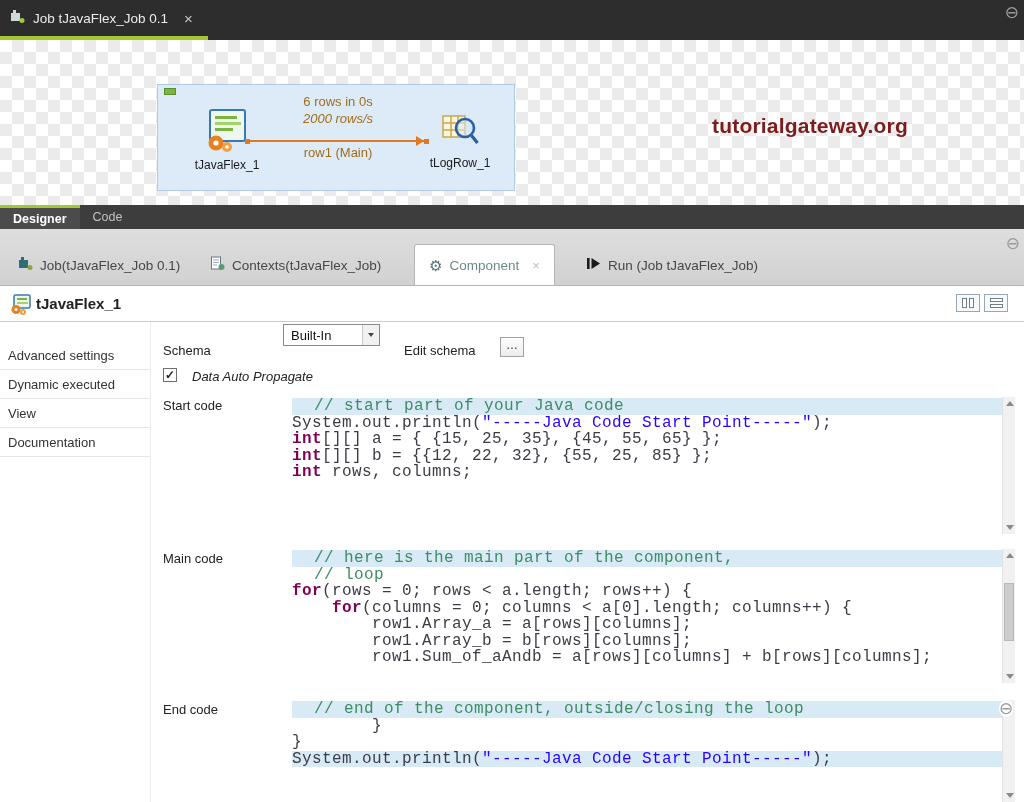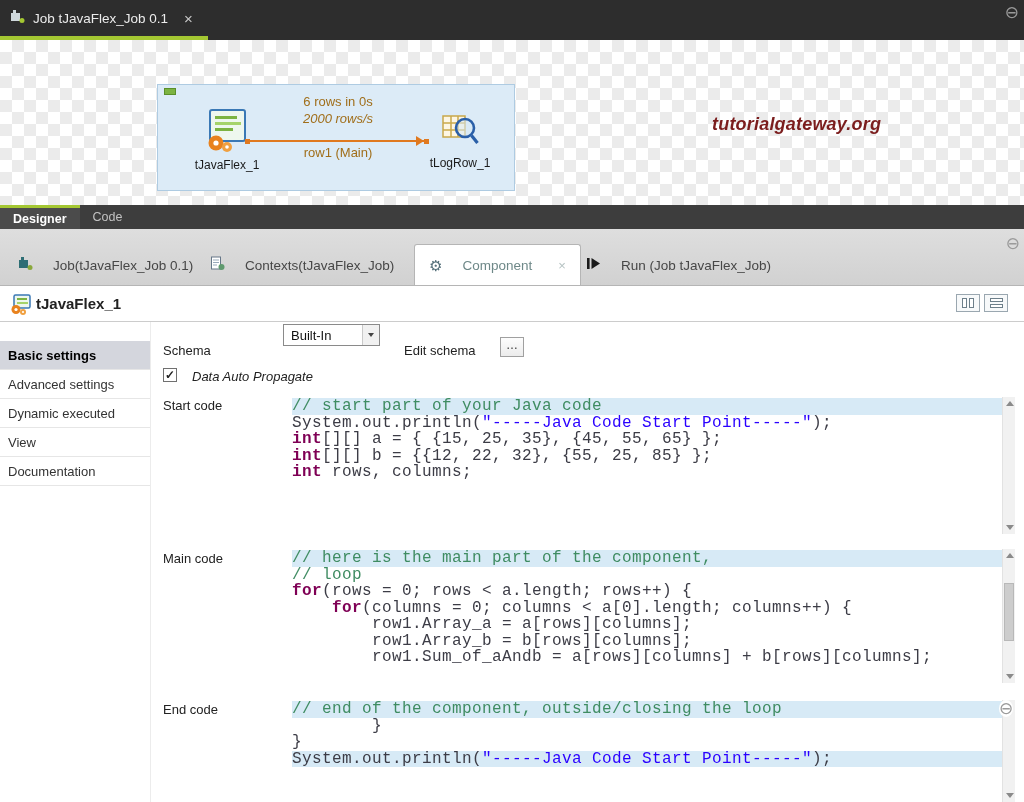--- a/index.html
+++ b/index.html
@@ -33,32 +33,32 @@
   .conn-sq{position:absolute;width:5px;height:5px;background:var(--connection_orange,#e0791f);top:53.5px;}
   .conn-sq.a{left:87px;} .conn-sq.b{left:266px;}
   .conn-arrow{position:absolute;left:258px;top:51px;width:0;height:0;
     border-top:5px solid transparent;border-bottom:5px solid transparent;
     border-left:8px solid var(--connection_orange,#e0791f);}
   .stats{position:absolute;left:95px;top:9px;width:170px;text-align:center;color:var(--flow_text,#a06e1a);}
   .stat1{font-size:13px;}
   .stat2{font-size:13px;font-style:italic;margin-top:2px;}
   .row-label{position:absolute;left:95px;top:60px;width:170px;text-align:center;
     font-size:13px;color:var(--flow_text,#a06e1a);}
-  .watermark{position:absolute;left:712px;top:74px;font-size:18px;font-weight:bold;
-    color:var(--watermark_red,#7b1d1d);letter-spacing:.2px;font-style:italic;}
+  .watermark{position:absolute;left:712px;top:74px;font-size:21px;font-weight:bold;
+    color:var(--watermark_red,#7b1d1d);letter-spacing:.2px;}
 
   
   .viewbar{position:absolute;left:0;top:205px;width:1024px;height:24px;background:#3d3d3d;display:flex;}
   .vtab{display:flex;align-items:center;padding:0 13px;font-size:12.5px;color:#c2c2c2;cursor:pointer;}
   .vtab.active{background:#4b4b4b;color:#fff;font-weight:bold;border-top:3px solid var(--accent_green,#a4c732);}
 
   
   .tabrow{position:absolute;left:0;top:229px;width:1024px;height:57px;
     background:linear-gradient(#dedede,#d1d1d1);border-bottom:1px solid #b5b5b5;}
-  .etab{position:absolute;bottom:0;height:40px;display:flex;align-items:center;gap:20px;
+  .etab{position:absolute;bottom:0;height:40px;display:flex;align-items:center;gap:7px;
     padding:0 14px;font-size:13.5px;color:#474747;white-space:nowrap;cursor:pointer;}
   .etab.active{background:#fff;border:1px solid #b5b5b5;border-bottom:none;
     border-radius:3px 3px 0 0;height:41px;color:#6e8888;}
   .etab-close{color:#b5c2c2;font-size:13px;margin-left:6px;}
   .gear-glyph{font-size:15px;color:#55707a;line-height:1;}
   .tab-min{position:absolute;right:4px;top:6px;}
 
   
   .comp-header{position:absolute;left:0;top:286px;width:1024px;height:36px;background:#fff;
     border-bottom:1px solid #cccccc;}
@@ -92,21 +92,21 @@
     align-items:flex-start;justify-content:center;cursor:pointer;}
   .cbx{position:absolute;left:163px;top:46px;width:14px;height:14px;border:1px solid #707070;background:#fff;
     display:flex;align-items:center;justify-content:center;font-size:12px;font-weight:bold;color:#222;cursor:pointer;}
 
   
   .code-area{position:absolute;left:290px;background:#fff;overflow:hidden;cursor:text;}
   .code-area .lines{position:absolute;left:2px;top:1px;right:14px;}
   .cl{height:16.5px;white-space:pre;font-family:"Liberation Mono",monospace;font-size:16px;
     letter-spacing:.4px;line-height:16.5px;}
   .cl.hl{background:var(--hl_blue,#d7eaf6);margin-right:-12px;}
-  .tok-c{color:var(--comment_green,#3f8c62);}
+  .tok-c{color:var(--comment_green,#3f8c62);margin-left:22px;}
   .tok-k{color:var(--keyword_maroon,#7f0055);font-weight:bold;}
   .tok-s{color:var(--string_blue,#2a00ff);}
   .tok-p{color:#3c3c46;}
   #start-code{top:75px;width:725px;height:137px;}
   #main-code{top:227px;width:725px;height:134px;}
   #end-code{top:378px;width:725px;height:102px;}
   .vscroll{position:absolute;right:0;top:0;bottom:0;width:13px;background:#f1f1f1;border-left:1px solid #e2e2e2;}
   .arr{position:absolute;left:3px;width:0;height:0;border-left:4px solid transparent;border-right:4px solid transparent;}
   .arr.up{top:4px;border-bottom:5px solid #8a8a8a;}
   .arr.down{bottom:4px;border-top:5px solid #8a8a8a;}
@@ -257,23 +257,20 @@
     </div>
     <div class="hdr-btn b2">
       <span class="hb-bar-h"></span>
       <span class="hb-bar-h"></span>
     </div>
   </div>
 
   <div class="main">
 
     <div class="sidebar">
-      <div class="side-item selected">
-        <span>Basic settings</span>
-      </div>
       <div class="side-item">
         <span>Advanced settings</span>
       </div>
       <div class="side-item">
         <span>Dynamic executed</span>
       </div>
       <div class="side-item">
         <span>View</span>
       </div>
       <div class="side-item">

